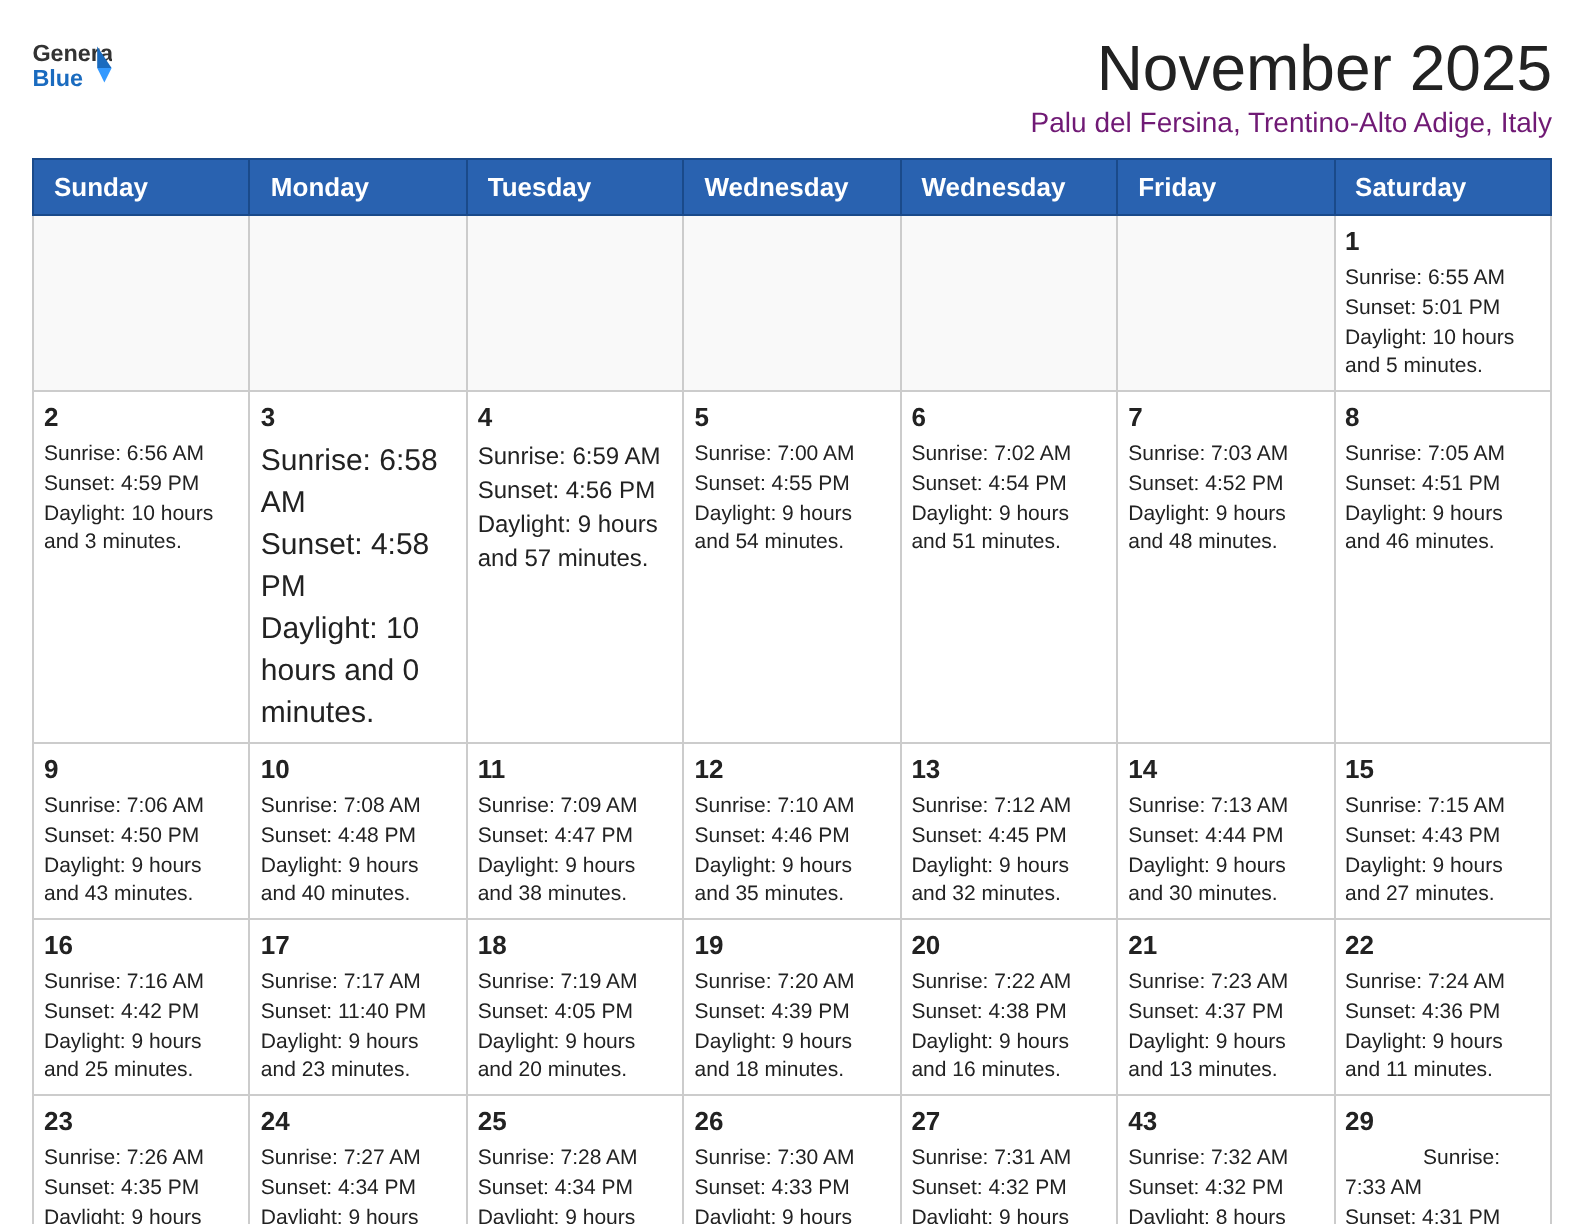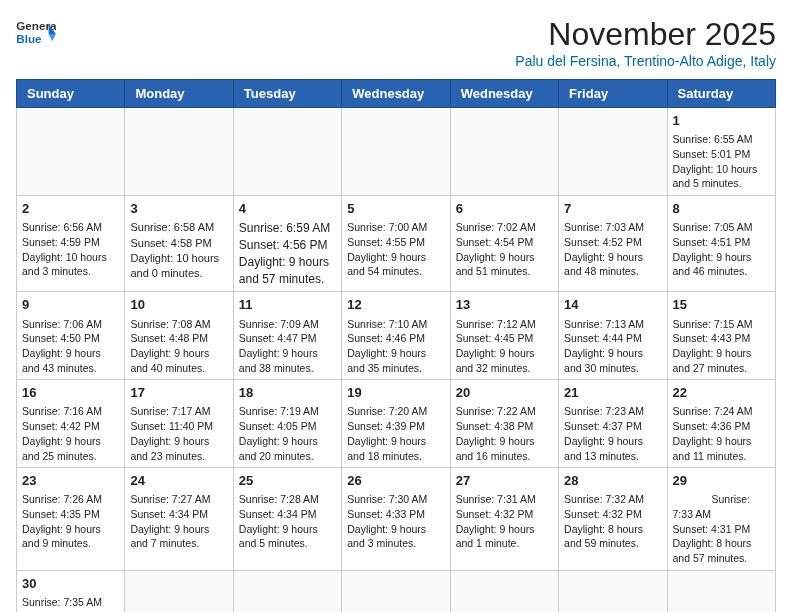--- a/index.html
+++ b/index.html
@@ -28,21 +28,21 @@
     .title-block {
       text-align: right;
     }
     .month-title {
       font-size: 32px;
       font-weight: normal;
       color: #222;
     }
     .subtitle {
       font-size: 14px;
-      color: #0369a1;
+      color: #701a75;
     }
     .calendar {
       width: 100%;
       border-collapse: collapse;
       border: 1px solid #ccc;
     }
     .calendar th {
       background: #2962b0;
       color: #fff;
       font-size: 13px;
@@ -108,21 +108,21 @@
         <td class="empty"></td>
         <td class="empty"></td>
         <td><span class="day-num">1</span><span style="white-space: pre-line; font-size: 10.5px;">Sunrise: 6:55 AM
 Sunset: 5:01 PM
 Daylight: 10 hours and 5 minutes.</span></td>
       </tr>
       <tr>
         <td><span class="day-num">2</span><span style="white-space: pre-line; font-size: 10.5px;">Sunrise: 6:56 AM
 Sunset: 4:59 PM
 Daylight: 10 hours and 3 minutes.</span></td>
-        <td><span class="day-num">3</span><span style="white-space: pre-line; font-size: 11px;">Sunrise: 6:58 AM
+        <td><span class="day-num">3</span><span style="white-space: pre-line; font-size: 15px;">Sunrise: 6:58 AM
 Sunset: 4:58 PM
 Daylight: 10 hours and 0 minutes.</span></td>
         <td><span class="day-num">4</span><span style="white-space: pre-line; font-size: 12px;">Sunrise: 6:59 AM
 Sunset: 4:56 PM
 Daylight: 9 hours and 57 minutes.</span></td>
         <td><span class="day-num">5</span><span style="white-space: pre-line; font-size: 10.5px;">Sunrise: 7:00 AM
 Sunset: 4:55 PM
 Daylight: 9 hours and 54 minutes.</span></td>
         <td><span class="day-num">6</span><span style="white-space: pre-line; font-size: 10.5px;">Sunrise: 7:02 AM
 Sunset: 4:54 PM
@@ -189,21 +189,21 @@
 Daylight: 9 hours and 7 minutes.</span></td>
         <td><span class="day-num">25</span><span style="white-space: pre-line; font-size: 10.5px;">Sunrise: 7:28 AM
 Sunset: 4:34 PM
 Daylight: 9 hours and 5 minutes.</span></td>
         <td><span class="day-num">26</span><span style="white-space: pre-line; font-size: 10.5px;">Sunrise: 7:30 AM
 Sunset: 4:33 PM
 Daylight: 9 hours and 3 minutes.</span></td>
         <td><span class="day-num">27</span><span style="white-space: pre-line; font-size: 10.5px;">Sunrise: 7:31 AM
 Sunset: 4:32 PM
 Daylight: 9 hours and 1 minute.</span></td>
-        <td><span class="day-num">28</span><span style="white-space: pre-line; font-size: 10.5px;">Sunrise: 7:32 AM
+        <td><span class="day-num">43</span><span style="white-space: pre-line; font-size: 10.5px;">Sunrise: 7:32 AM
 Sunset: 4:32 PM
 Daylight: 8 hours and 59 minutes.</span></td>
         <td><span class="day-num">29</span><span style="white-space: pre-line; font-size: 10.5px; margin-left: 39px;">Sunrise: 7:33 AM
 Sunset: 4:31 PM
 Daylight: 8 hours and 57 minutes.</span></td>
       </tr>
       <tr>
         <td><span class="day-num">30</span><span style="white-space: pre-line; font-size: 10.5px;">Sunrise: 7:35 AM
 Sunset: 4:31 PM
 Daylight: 8 hours and 56 minutes.</span></td>

